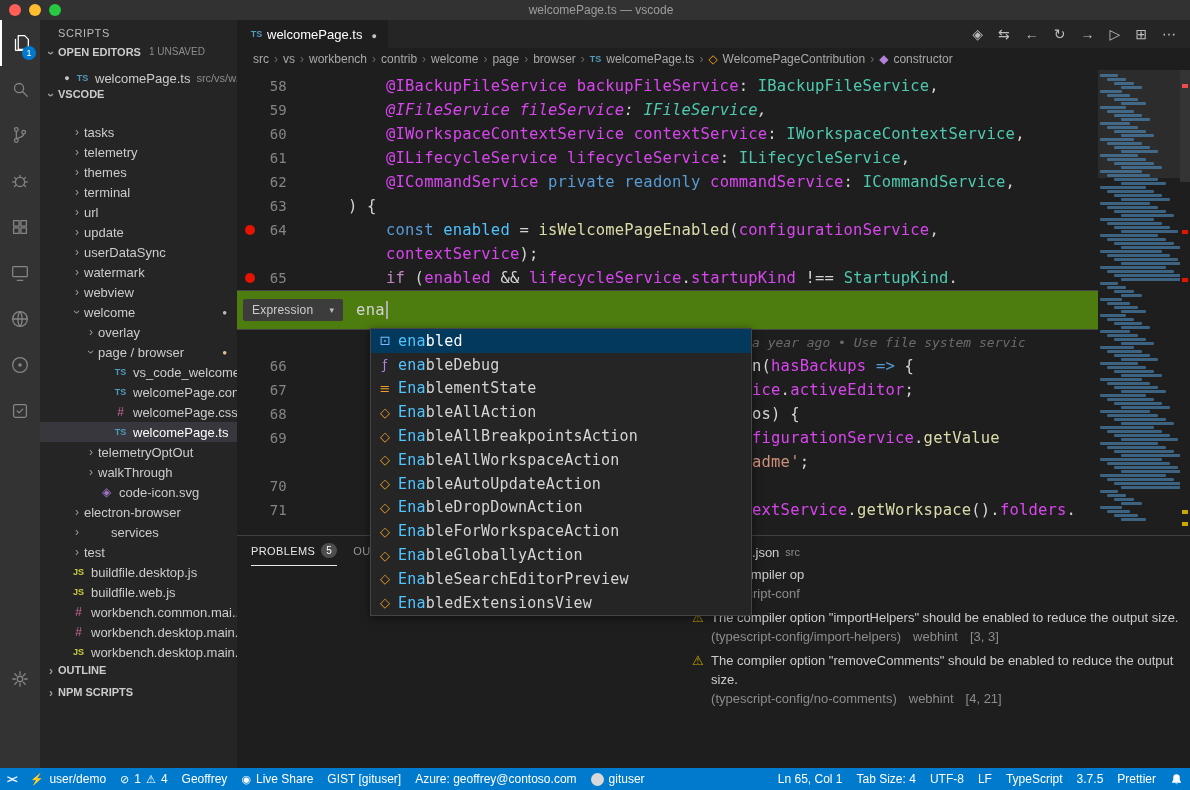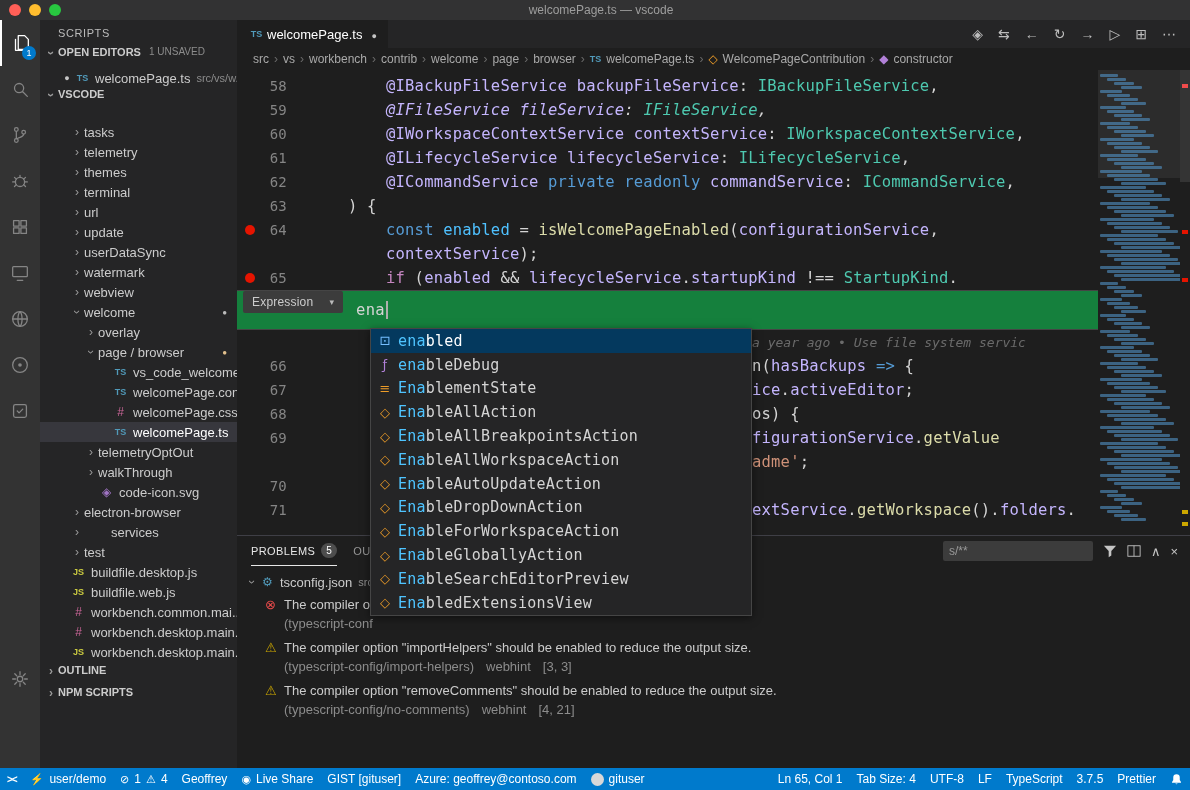--- a/index.html
+++ b/index.html
@@ -48,42 +48,42 @@
   .crumb-sep{color:#6a6a6a;margin:0 5px;font-size:12px}
   .crumb .fic{width:auto;margin-right:1px}
   
   .editor-wrap{height:465px;display:flex;position:relative;background:#1e1e1e;overflow:hidden}
   .code-area{flex:1;padding-top:4px;overflow:hidden;font-family:"DejaVu Sans Mono",monospace;font-size:15.5px;letter-spacing:.2px}
   .line{height:24px;display:flex;white-space:pre}
   .gutter{width:73px;flex:none;position:relative;color:#858585;font-size:14px}
   .gutter .num{display:block;width:50px;text-align:right;line-height:24px}
   .bp{position:absolute;left:8px;top:7px;width:10px;height:10px;border-radius:50%;background:#e51400}
   .lc{line-height:24px}
-  .tk-kw{color:#569cd6}.tk-ctl{color:#c586c0}.tk-var{color:#c4b5fd}.tk-cvr{color:#4fc1ff}
+  .tk-kw{color:#569cd6}.tk-ctl{color:#c586c0}.tk-var{color:#d946ef}.tk-cvr{color:#4fc1ff}
   .tk-typ{color:#4ec9b0}.tk-fn{color:#dcdcaa}.tk-str{color:#ce9178}.tk-pln{color:#d4d4d4}
   .tk-blm{color:#6b6b6b;font-style:italic;font-size:13px;letter-spacing:0}
-  .bw{height:40px;background:#15803d;border-top:1px solid #454545;border-bottom:1px solid #454545;display:flex;align-items:flex-start;padding-left:6px}
+  .bw{height:40px;background:#4d7c0f;border-top:1px solid #454545;border-bottom:1px solid #454545;display:flex;align-items:center;padding-left:6px}
   .bw-select{background:#3c3c3c;color:#cccccc;font-family:"Liberation Sans",sans-serif;font-size:12px;height:22px;display:flex;align-items:center;padding:0 9px;border-radius:2px;cursor:pointer}
   .bw-select .chev{margin-left:16px;font-size:9px;color:#bbbbbb}
   .bw-input{margin-left:13px;color:#d4d4d4;display:flex;align-items:center;flex:1;height:100%;cursor:text}
   .caret{width:2px;height:18px;background:#aeafad;margin-left:1px}
   .minimap{width:82px;flex:none;padding-top:4px;position:relative;overflow:hidden}
   .mm-row{height:3px;margin-bottom:1px;border-radius:1px}
   .mm-slider{position:absolute;top:0;left:0;right:0;height:108px;background:rgba(121,121,121,.16)}
   .oruler{width:10px;flex:none;position:relative}
   .o-thumb{position:absolute;top:0;left:0;right:0;height:112px;background:rgba(110,110,110,.28)}
   .om{position:absolute;left:2px;width:6px;height:4px}
   
   .suggest{position:absolute;left:133px;top:308px;width:382px;background:#252526;border:1px solid #454545;z-index:60;font-family:"DejaVu Sans Mono",monospace;font-size:15px;letter-spacing:.2px;box-shadow:0 2px 8px rgba(0,0,0,.5)}
   .sg-row{height:23.8px;display:flex;align-items:center;padding-left:4px;color:#d4d4d4;cursor:pointer}
   .sg-row.sel{background:#04395e;color:#ffffff}
   .sg-ic{width:20px;text-align:center;margin-right:3px;font-size:13px;font-family:"DejaVu Sans",sans-serif;flex:none}
   .match{color:#4fc4ff}
   
-  .panel{flex:1;border-top:1px solid #3f3f46;display:flex;flex-direction:column;min-height:0;background:#1e1e1e}
+  .panel{flex:1;border-top:1px solid #3f3f46;display:flex;flex-direction:row;min-height:0;background:#1e1e1e}
   .panel-hdr{height:30px;display:flex;align-items:center;padding:0 12px 0 14px;flex:none}
   .ptab{font-size:11px;letter-spacing:.4px;color:#969696;display:flex;align-items:center;gap:6px;height:100%;cursor:pointer;margin-right:16px}
   .ptab.active{color:#e7e7e7;border-bottom:1px solid #e7e7e7}
   .pbadge{background:#4d4d4d;color:#ffffff;border-radius:8px;min-width:16px;height:15px;font-size:10px;display:flex;align-items:center;justify-content:center;padding:0 4px;font-weight:normal}
   .ph-spacer{flex:1}
   .filter-box{width:150px;height:20px;background:#3c3c3c;border-radius:2px;display:flex;align-items:center;padding:0 6px;color:#999999;font-size:12px;cursor:text;overflow:hidden}
   .ph-ic{color:#c5c5c5;cursor:pointer;display:flex;align-items:center;margin-left:10px;font-size:13px}
   .panel-body{flex:1;overflow:hidden;padding-top:5px}
   .prob-file{height:22px;display:flex;align-items:center;padding-left:8px;cursor:pointer}
   .prob-item{display:flex;padding:2px 0 3px 28px;cursor:pointer}

